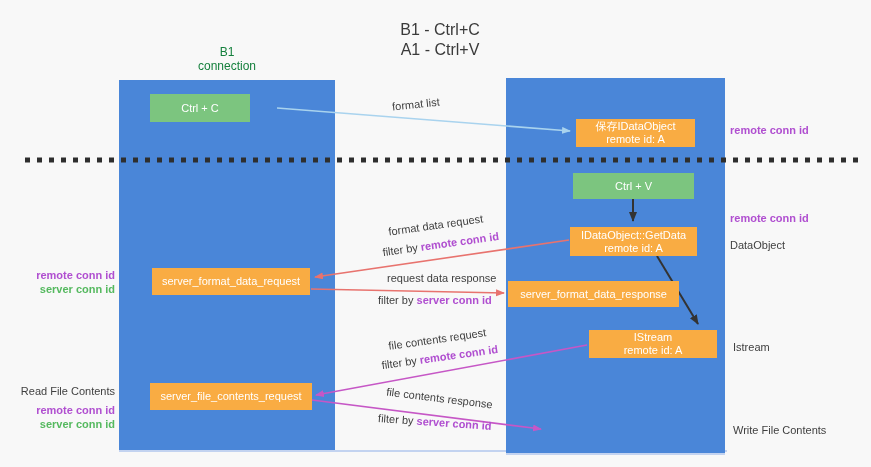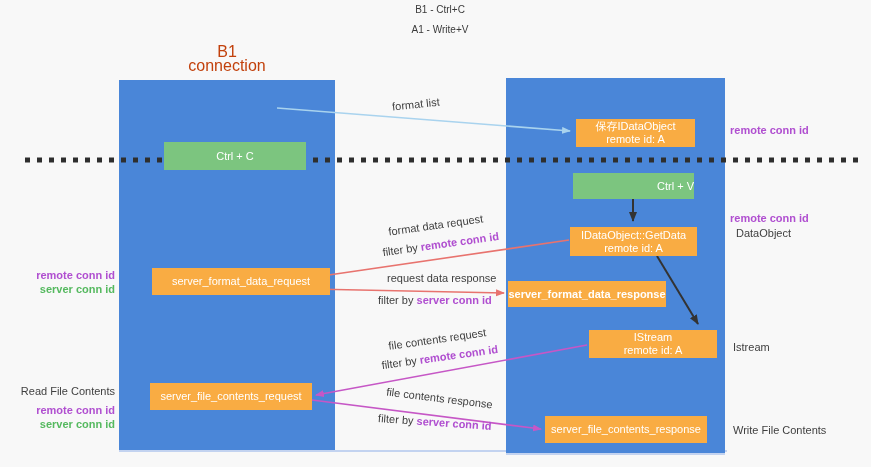--- a/index.html
+++ b/index.html
@@ -1,20 +1,20 @@
 <!DOCTYPE html>
 <html style="--bg: #f8f8f8; --column-blue: #4a86d8; --box-green: #7cc57f; --box-orange: #f9ac43; --arrow-blue: #a9d3ee; --arrow-salmon: #e8736e; --arrow-magenta: #c657c6; --arrow-black: #333333; --label-purple: #b04fd0; --label-green: #55b95f;"><head>
 <meta charset="utf-8">
 <style>
   html,body{margin:0;padding:0;}
   body{font-family:"Liberation Sans", sans-serif; background:#f8f8f8;}
   .canvas{position:relative; width:871px; height:467px; background:var(--bg); overflow:hidden;}
-  .title{position:absolute; left:300px; top:0; width:280px; text-align:center;
-         font-size:10px; line-height:20px; color:#3a3a3a;}
-  .col-header{position:absolute; text-align:center; font-size:16px; line-height:14px; color:#c2410c;}
+  .title{position:absolute; left:300px; top:20px; width:280px; text-align:center;
+         font-size:16px; line-height:20px; color:#3a3a3a;}
+  .col-header{position:absolute; text-align:center; font-size:12px; line-height:14px; color:#15803d;}
   .column{position:absolute; background:var(--column-blue); z-index:2;}
   .bottom-line{position:absolute; left:119px; top:450px; width:608px; height:2px;
                background:#c3d3f0; z-index:1;}
   .overlay{position:absolute; left:0; top:0; width:871px; height:467px; z-index:5; pointer-events:none;}
   .box{position:absolute; z-index:6; display:flex; flex-direction:column; align-items:center;
        justify-content:center; color:#ffffff; text-align:center; font-size:11px; line-height:13px;}
   .green{background:var(--box-green);}
   .orange{background:var(--box-orange);}
   .slabel{position:absolute; z-index:6; font-size:11px; line-height:14px; white-space:nowrap; color:#3f3f3f;}
   .purple{color:var(--label-purple); font-weight:700;}
@@ -31,21 +31,21 @@
   .l-black{stroke:var(--arrow-black); stroke-width:2;}
   .l-dash{stroke:#2e2e2e; stroke-width:5; stroke-dasharray:5 7;}
 </style>
 </head>
 <body>
 
 <div class="canvas">
 
   <div class="title">
     <div>B1 - Ctrl+C</div>
-    <div>A1 - Write+V</div>
+    <div>A1 - Ctrl+V</div>
   </div>
 
   <div class="col-header" style="left:119px; top:45px; width:216px;">
     <div>B1</div>
     <div>connection</div>
   </div>
 
   <div class="bottom-line"></div>
   <div class="column" style="left:119px; top:80px; width:216px; height:370px;"></div>
   <div class="column" style="left:506px; top:78px; width:219px; height:375px; border-bottom:2px solid #c3d3f0;"></div>
@@ -68,54 +68,51 @@
     <line x1="25" y1="160" x2="862" y2="160" class="l-dash"></line>
     <line x1="277" y1="108" x2="570" y2="131" class="l-blue" marker-end="url(#ah-blue)"></line>
     <line x1="633" y1="199" x2="633" y2="221" class="l-black" marker-end="url(#ah-black)"></line>
     <line x1="657" y1="256" x2="698" y2="324" class="l-black" marker-end="url(#ah-black)"></line>
     <line x1="569" y1="240" x2="315" y2="277" class="l-salmon" marker-end="url(#ah-salmon)"></line>
     <line x1="311" y1="289" x2="504" y2="293" class="l-salmon" marker-end="url(#ah-salmon)"></line>
     <line x1="587" y1="345" x2="316" y2="395" class="l-magenta" marker-end="url(#ah-magenta)"></line>
     <line x1="312" y1="400" x2="541" y2="429" class="l-magenta" marker-end="url(#ah-magenta)"></line>
   </svg>
 
-  <div class="box green" style="left:164px; top:94px; width:142px; height:28px;margin-top:48px;">
+  <div class="box green" style="left:150px; top:94px; width:100px; height:28px;">
     <span>Ctrl + C</span>
   </div>
   <div class="box orange" style="left:576px; top:119px; width:119px; height:28px;">
     <div>保存IDataObject</div>
     <div>remote id: A</div>
   </div>
-  <div class="box green" style="left:573px; top:173px; width:121px; height:26px;align-items:flex-end;">
+  <div class="box green" style="left:573px; top:173px; width:121px; height:26px;">
     <span>Ctrl + V</span>
   </div>
   <div class="box orange" style="left:570px; top:227px; width:127px; height:29px;">
     <div>IDataObject::GetData</div>
     <div>remote id: A</div>
   </div>
-  <div class="box orange" style="left:152px; top:268px; width:178px; height:27px;">
+  <div class="box orange" style="left:152px; top:268px; width:158px; height:27px;">
     <span>server_format_data_request</span>
   </div>
-  <div class="box orange" style="left:508px; top:281px; width:158px; height:26px;font-weight:bold;">
+  <div class="box orange" style="left:508px; top:281px; width:171px; height:26px;">
     <span>server_format_data_response</span>
   </div>
   <div class="box orange" style="left:589px; top:330px; width:128px; height:28px;">
     <div>IStream</div>
     <div>remote id: A</div>
   </div>
   <div class="box orange" style="left:150px; top:383px; width:162px; height:27px;text-align:right;">
     <span>server_file_contents_request</span>
   </div>
-  <div class="box orange" style="left:545px; top:416px; width:162px; height:27px;">
-    <span>server_file_contents_response</span>
-  </div>
 
   <div class="slabel purple" style="left:730px; top:123px;">remote conn id</div>
   <div class="slabel purple" style="left:730px; top:211px;">remote conn id</div>
-  <div class="slabel" style="left:730px; top:226px;margin-left:6px;">DataObject</div>
+  <div class="slabel" style="left:730px; top:238px;">DataObject</div>
   <div class="slabel" style="left:733px; top:340px;">Istream</div>
   <div class="slabel" style="left:733px; top:423px;">Write File Contents</div>
 
   <div class="slabel purple right-align" style="left:10px; top:268px; width:105px;">remote conn id</div>
   <div class="slabel greenlbl right-align" style="left:10px; top:282px; width:105px;">server conn id</div>
   <div class="slabel right-align" style="left:10px; top:384px; width:105px;">Read File Contents</div>
   <div class="slabel purple right-align" style="left:10px; top:403px; width:105px;">remote conn id</div>
   <div class="slabel greenlbl right-align" style="left:10px; top:417px; width:105px;">server conn id</div>
 
   <div class="flabel" style="left:392px; top:98px; transform:rotate(-6deg);">format list</div>

